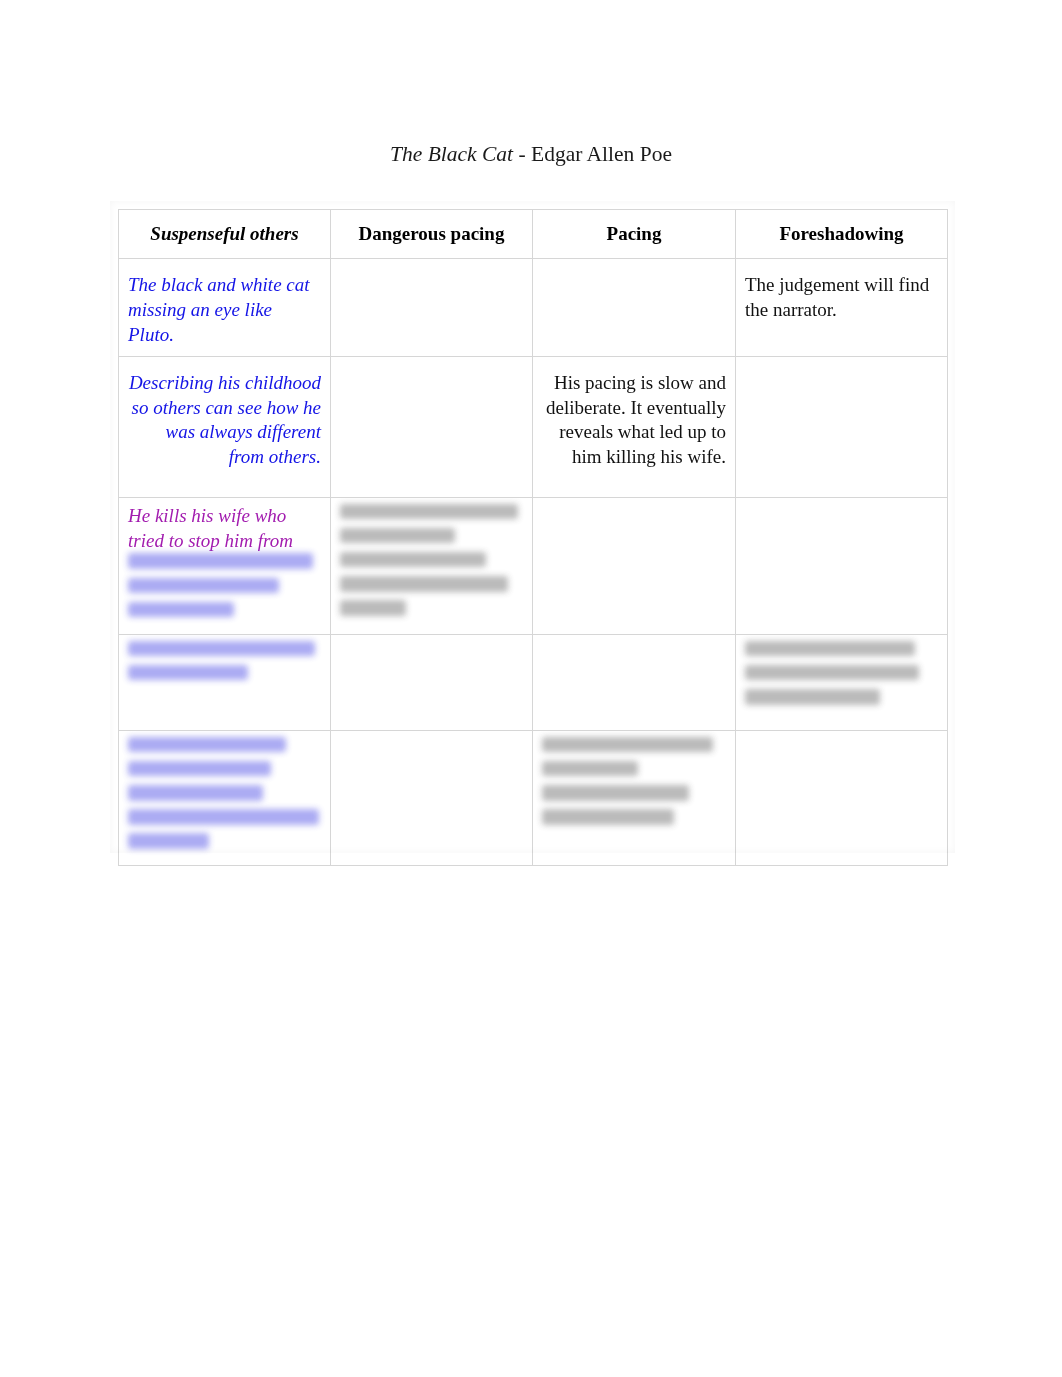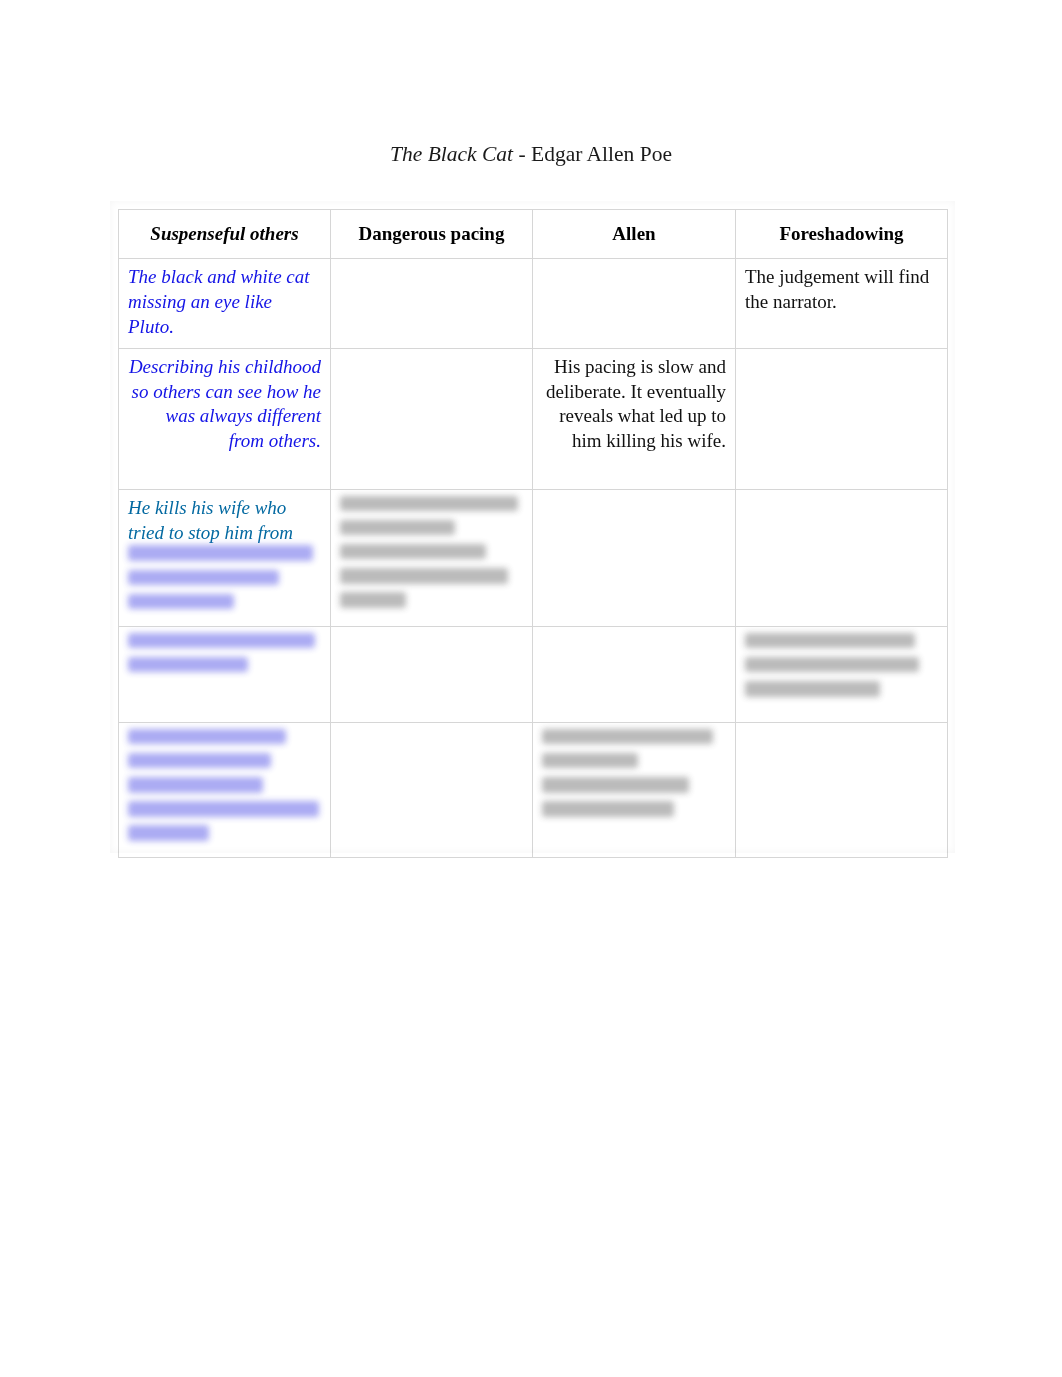--- a/index.html
+++ b/index.html
@@ -92,20 +92,21 @@
     line-height: 1.31;
     color: #111111;
   }
   td.col-susp .cell-text {
     color: #1414e6;
     font-style: italic;
   }
   .cell-text {
     display: block;
     white-space: pre-wrap;
+    margin-top: 8px;
   }
 
   
   tr.r1 td { height: 89px; }
   tr.r2 td { height: 141px; text-align: right; }
   tr.r3 td { height: 134px; }
   tr.r4 td { height: 96px; }
   tr.r5 td { height: 128px; }
 
   
@@ -121,21 +122,21 @@
     height: 0.82em;
     margin-bottom: 0.45em;
     border-radius: 3px;
   }
   .blur-blue .bline { background: #5a5ae8; opacity: 0.55; }
   .blur-dark .bline { background: #6a6a6a; opacity: 0.50; }
 
   
   .mixed-cell .vis-line {
     display: block;
-    color: #0369a1;
+    color: #a21caf;
     font-style: italic;
   }
 
   
   .scan-soft {
     position: absolute;
     left: 110px;
     top: 201px;
     width: 845px;
     height: 652px;
@@ -157,21 +158,21 @@
       <colgroup>
         <col class="c1">
           <col class="c2">
           <col class="c3">
           <col class="c4">
       </colgroup>
       <thead>
         <tr class="hdr">
           <th class="h-susp">Suspenseful others</th>
           <th>Dangerous pacing</th>
-          <th>Allen</th>
+          <th>Pacing</th>
           <th>Foreshadowing</th>
         </tr>
       </thead>
       <tbody>
 
         <tr class="body-row r1">
           <td class="col-susp">
             <span class="cell-text">The black and white cat missing an eye like Pluto.</span>
           </td>
           <td>

